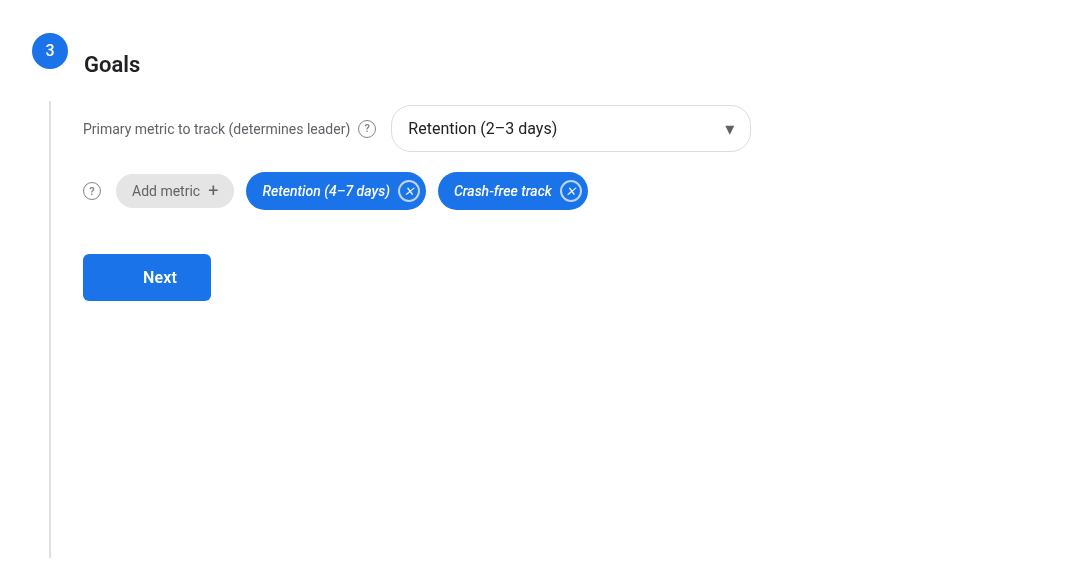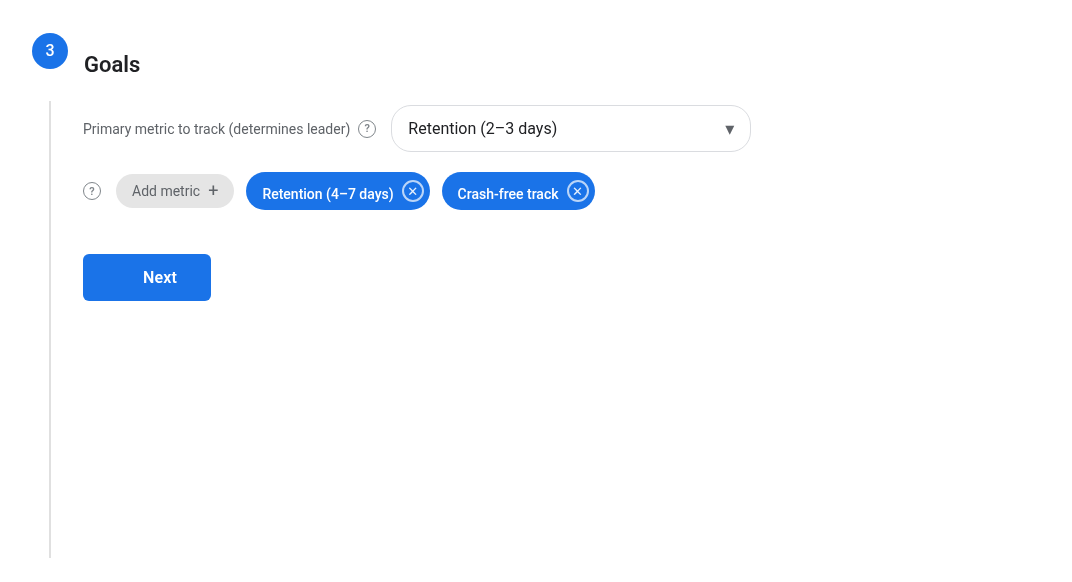--- a/index.html
+++ b/index.html
@@ -147,28 +147,29 @@
     }
 
     .add-metric-plus {
       font-size: 18px;
       color: #5f6368;
       line-height: 1;
     }
 
     .metric-tag {
       display: flex;
-      align-items: flex-end;
+      align-items: center;
       gap: 8px;
       background: #1a73e8;
       border-radius: 20px;
       padding: 8px 6px 8px 16px;
       font-size: 14px;
       color: #ffffff;
       font-weight: 500;
+      font-style: italic;
     }
 
     .metric-tag-remove {
       width: 22px;
       height: 22px;
       border-radius: 50%;
       border: 2px solid rgba(255,255,255,0.7);
       display: flex;
       align-items: center;
       justify-content: center;

